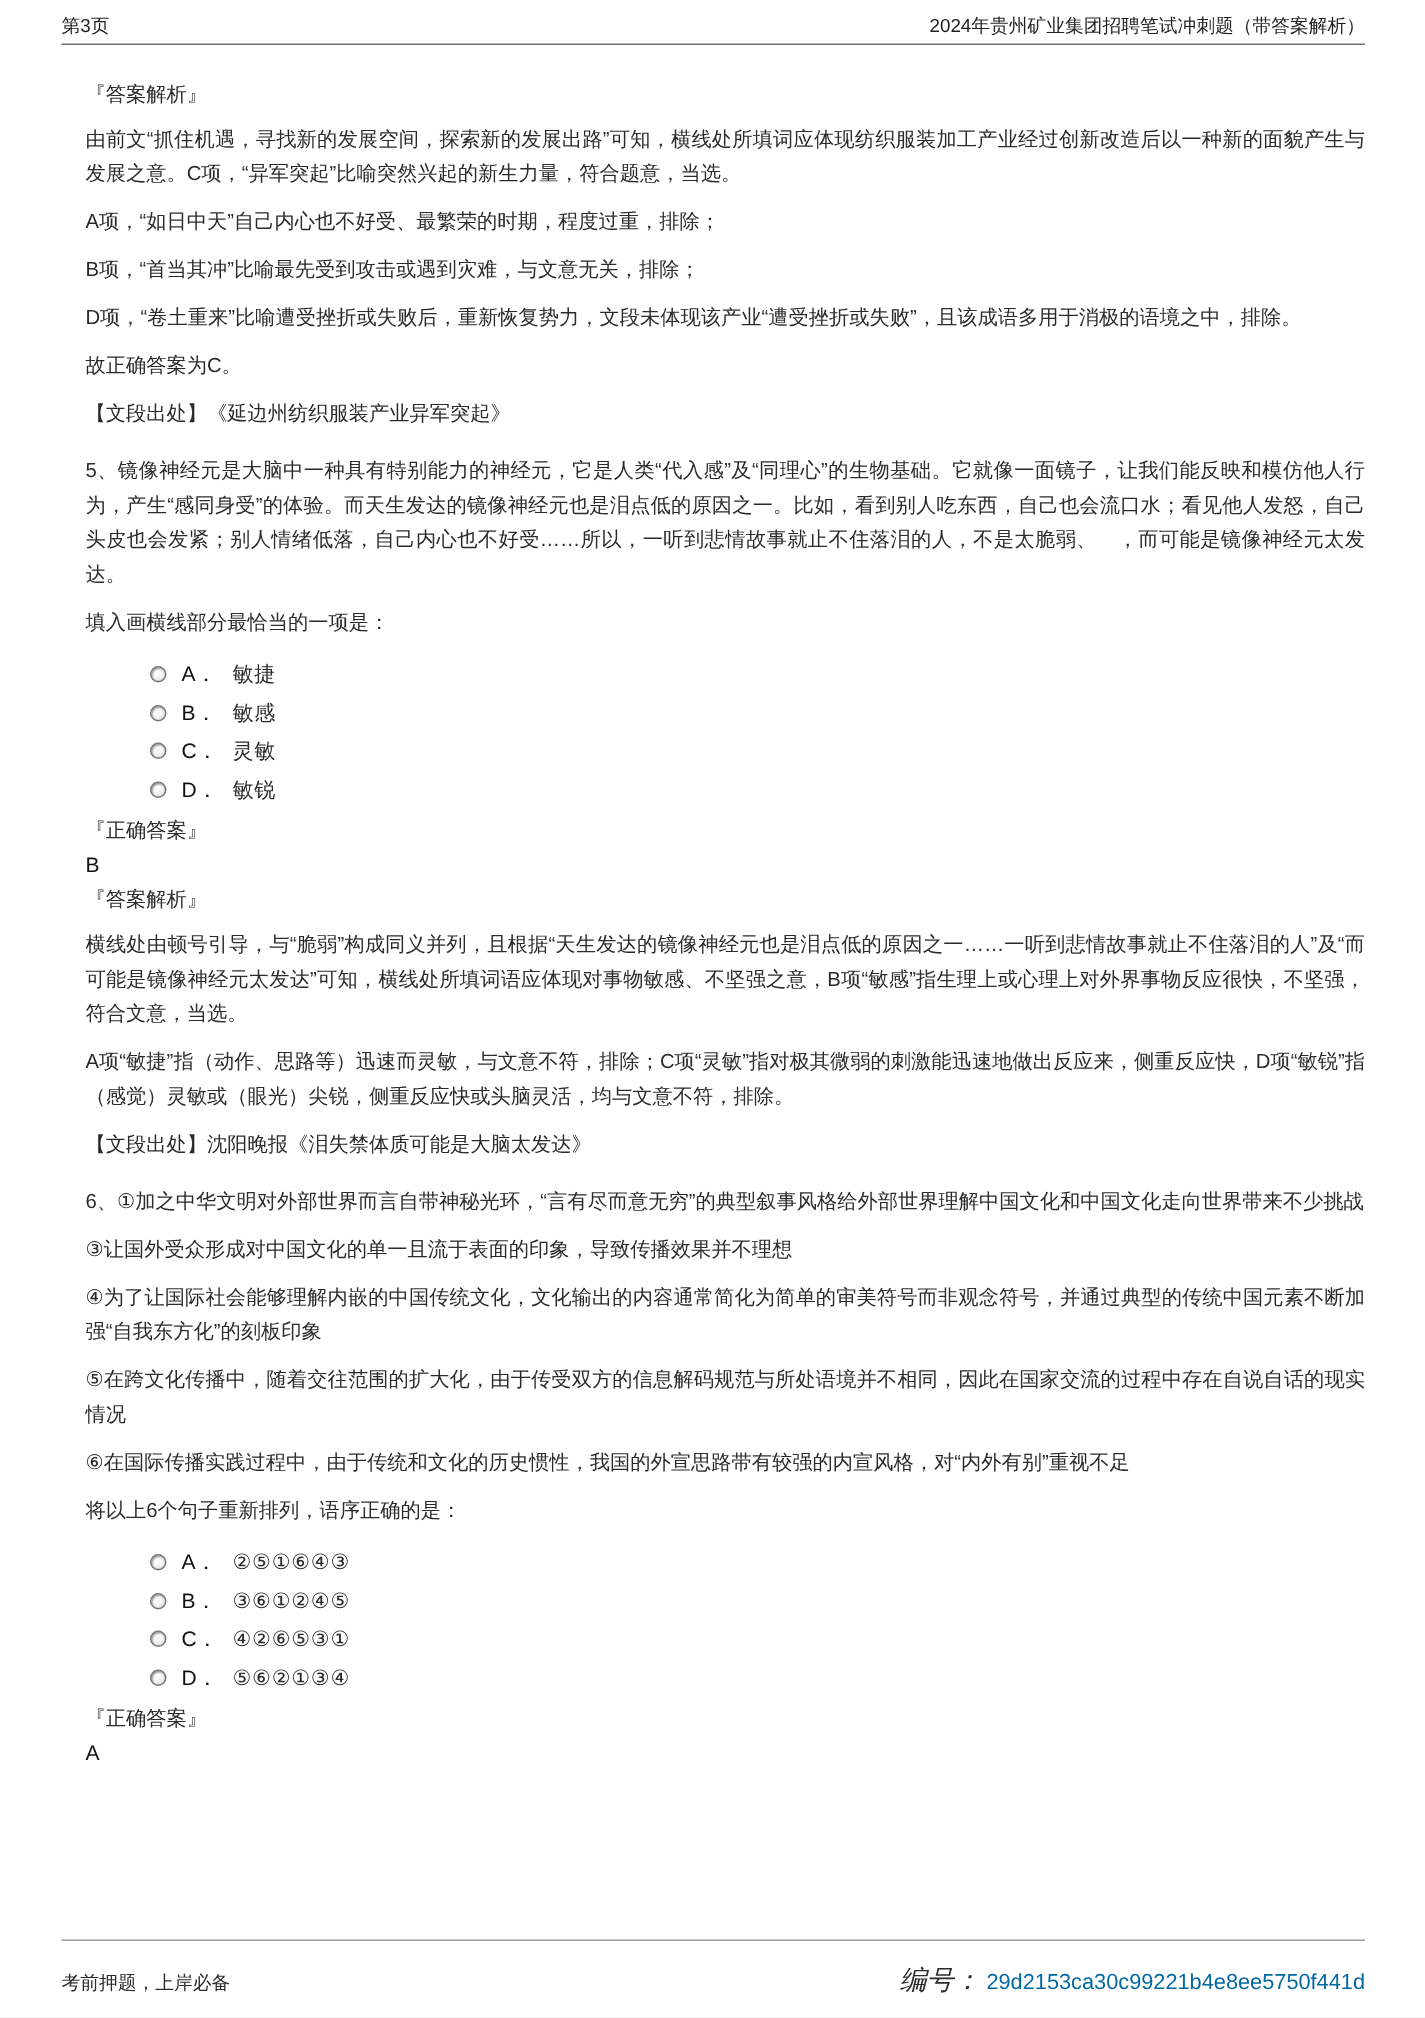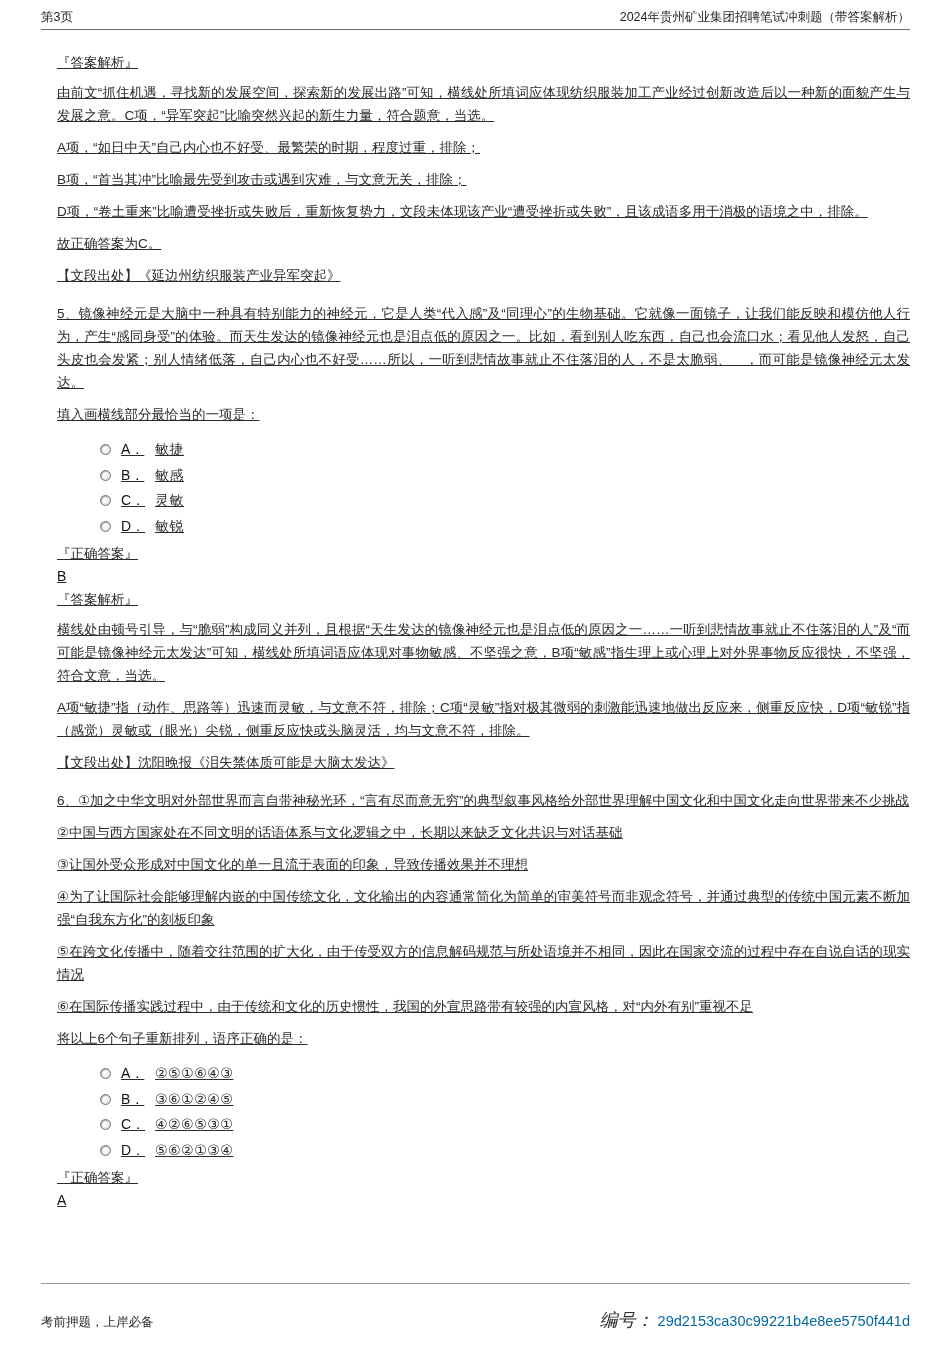--- a/index.html
+++ b/index.html
@@ -15,21 +15,20 @@
     position:absolute; top:9px; left:41px; right:40px;
     display:flex; justify-content:space-between; align-items:center;
     font-size:12.5px; color:#1f1f1f;
     border-bottom:1px solid #6f6f6f; padding-bottom:3px;
   }
   
   .doc {
     position:absolute; top:51px; left:57px; right:40px;
     font-size:13.5px; line-height:23px; color:#2b2b2b;
     text-align:justify;
-    text-decoration:underline;
   }
   .para { margin-bottom:9px; }
   .label-line { margin-bottom:7px; }
   .q-start { margin-top:15px; }
   .tight { margin-bottom:0; }
   .ans-letter { font-size:14px; color:#111; margin-bottom:0; }
   
   .options { margin:11px 0 3px 43px; }
   .option { display:flex; align-items:center; height:25.5px; }
   .radio {
@@ -37,21 +36,21 @@
     border:1px solid #777;
     background:radial-gradient(circle at 35% 30%, #ffffff 0%, #f2f2f2 55%, #c9c9c9 100%);
     box-shadow:inset 0.6px 0.8px 1.2px rgba(0,0,0,0.4);
     margin-right:10px; flex:0 0 auto;
   }
   .opt-letter { font-size:14px; color:#111; min-width:31px; }
   .opt-text { font-size:14px; margin-left:3px; letter-spacing:0.5px; }
   
   .ftr {
     position:absolute; left:41px; right:40px; bottom:13px;
-    border-top:1px solid #9a9a9a; padding-top:24px;
+    border-top:1px solid #9a9a9a; padding-top:14px;
     display:flex; justify-content:space-between; align-items:baseline;
     font-size:12.5px; color:#2b2b2b;
   }
   .ftr-right { display:flex; align-items:baseline; }
   .code-label { font-size:18px;font-style:italic; }
   .code-value { font-size:14.5px; color:#0369a1; margin-left:4px; }
 </style>
 </head>
 <body>
 
@@ -99,21 +98,20 @@
     </div>
 
     <p class="para tight">『正确答案』</p>
     <p class="para tight ans-letter">B</p>
     <p class="para label-line">『答案解析』</p>
     <p class="para">横线处由顿号引导，与“脆弱”构成同义并列，且根据“天生发达的镜像神经元也是泪点低的原因之一……一听到悲情故事就止不住落泪的人”及“而可能是镜像神经元太发达”可知，横线处所填词语应体现对事物敏感、不坚强之意，B项“敏感”指生理上或心理上对外界事物反应很快，不坚强，符合文意，当选。</p>
     <p class="para">A项“敏捷”指（动作、思路等）迅速而灵敏，与文意不符，排除；C项“灵敏”指对极其微弱的刺激能迅速地做出反应来，侧重反应快，D项“敏锐”指（感觉）灵敏或（眼光）尖锐，侧重反应快或头脑灵活，均与文意不符，排除。</p>
     <p class="para">【文段出处】沈阳晚报《泪失禁体质可能是大脑太发达》</p>
 
     <p class="para q-start">6、①加之中华文明对外部世界而言自带神秘光环，“言有尽而意无穷”的典型叙事风格给外部世界理解中国文化和中国文化走向世界带来不少挑战</p>
-    <p class="para">②中国与西方国家处在不同文明的话语体系与文化逻辑之中，长期以来缺乏文化共识与对话基础</p>
     <p class="para">③让国外受众形成对中国文化的单一且流于表面的印象，导致传播效果并不理想</p>
     <p class="para">④为了让国际社会能够理解内嵌的中国传统文化，文化输出的内容通常简化为简单的审美符号而非观念符号，并通过典型的传统中国元素不断加强“自我东方化”的刻板印象</p>
     <p class="para">⑤在跨文化传播中，随着交往范围的扩大化，由于传受双方的信息解码规范与所处语境并不相同，因此在国家交流的过程中存在自说自话的现实情况</p>
     <p class="para">⑥在国际传播实践过程中，由于传统和文化的历史惯性，我国的外宣思路带有较强的内宣风格，对“内外有别”重视不足</p>
     <p class="para">将以上6个句子重新排列，语序正确的是：</p>
 
     <div class="options">
       <div class="option">
         <span class="radio"></span>
         <span class="opt-letter">A．</span>

